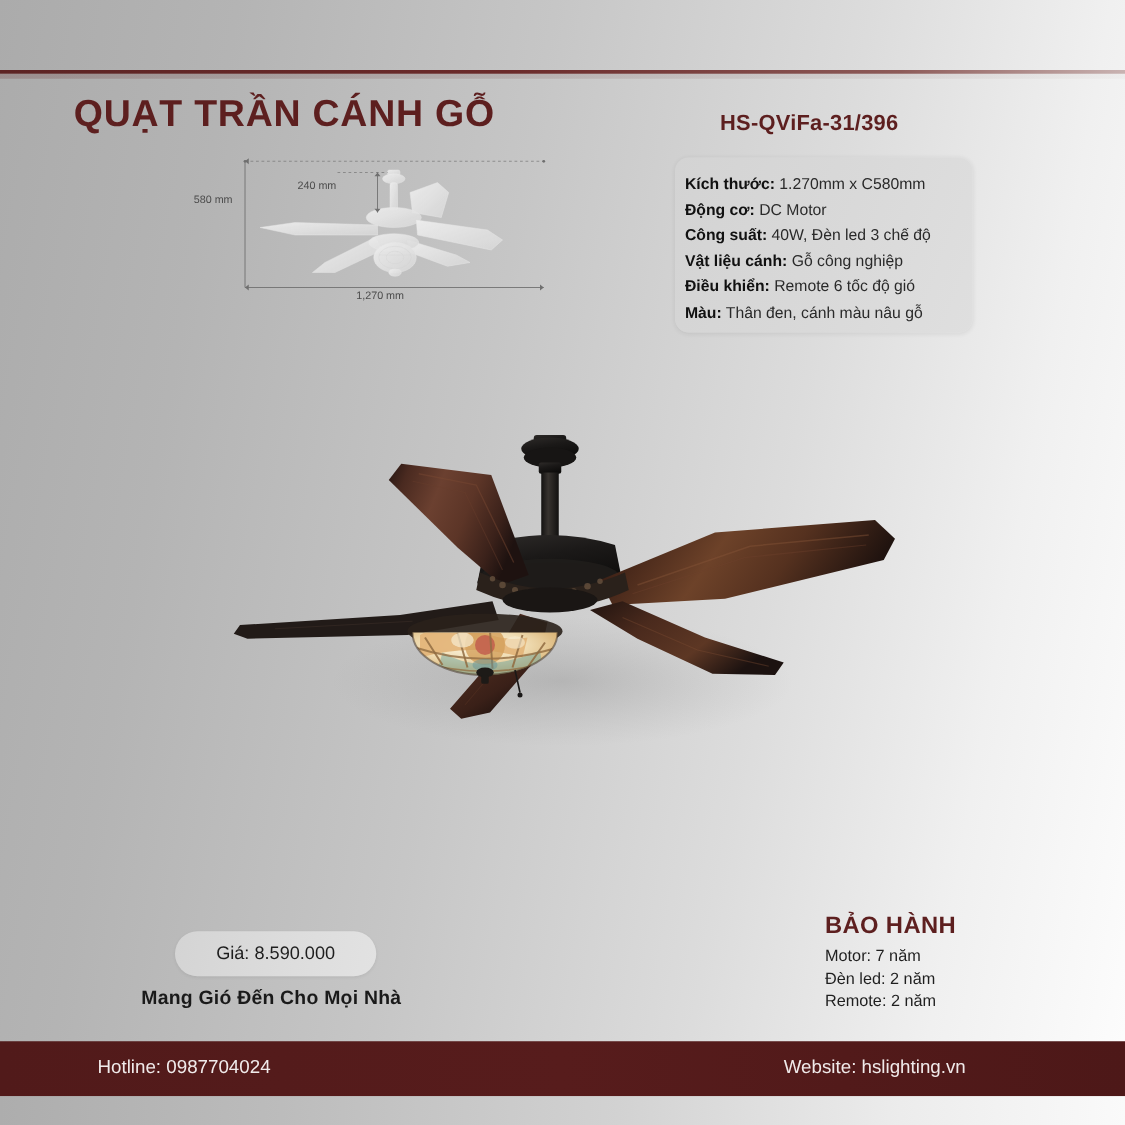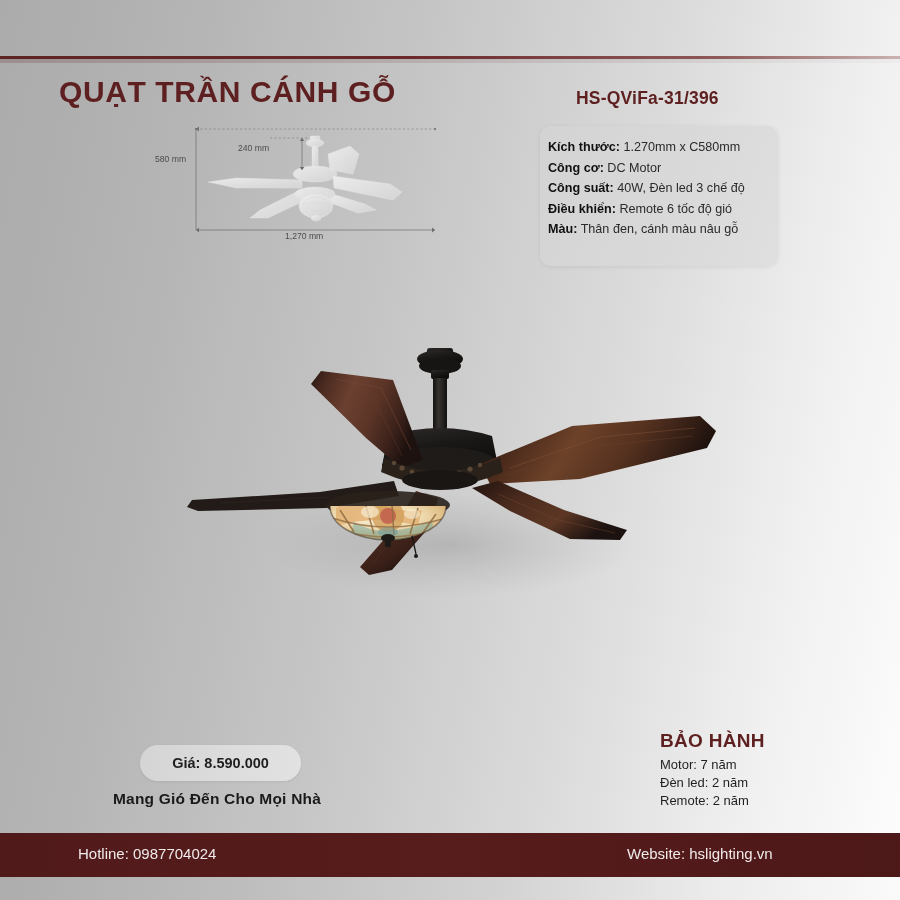--- a/index.html
+++ b/index.html
@@ -71,21 +71,21 @@
 
   
   .price-pill {
     position:absolute; left:140px; top:745px; width:161px; height:36px;
     background:linear-gradient(100deg,#d4d4d4,#dddddd 60%,#e2e2e2);
     border-radius:18px;
     display:flex; align-items:center; justify-content:center;
     box-shadow:0 1px 3px rgba(0,0,0,.07);
   }
   .price-text {
-    font-size:14.5px; font-weight:bold; color:#1e1e1e; white-space:nowrap;
+    font-size:14.5px; font-weight:normal; color:#1e1e1e; white-space:nowrap;
   }
   .slogan {
     position:absolute; left:113px; top:790px;
     font-size:15.5px; font-weight:bold; color:#1a1a1a;
     letter-spacing:.2px; white-space:nowrap;
   }
 
   
   .warranty { position:absolute; left:660px; top:730px; width:200px; }
   .warranty-title {
@@ -176,26 +176,30 @@
     <div class="dim-label dim-580">580 mm</div>
     <div class="dim-label dim-1270">1,270 mm</div>
   </div>
 
   <div class="spec-panel">
     <div class="spec-row">
       <b>Kích thước:</b>
       <span>1.270mm x C580mm</span>
     </div>
     <div class="spec-row">
-      <b>Công cơ:</b>
+      <b>Động cơ:</b>
       <span>DC Motor</span>
     </div>
     <div class="spec-row">
       <b>Công suất:</b>
       <span>40W, Đèn led 3 chế độ</span>
+    </div>
+    <div class="spec-row">
+      <b>Vật liệu cánh:</b>
+      <span>Gỗ công nghiệp</span>
     </div>
     <div class="spec-row">
       <b>Điều khiển:</b>
       <span>Remote 6 tốc độ gió</span>
     </div>
     <div class="spec-row">
       <b>Màu:</b>
       <span>Thân đen, cánh màu nâu gỗ</span>
     </div>
   </div>

